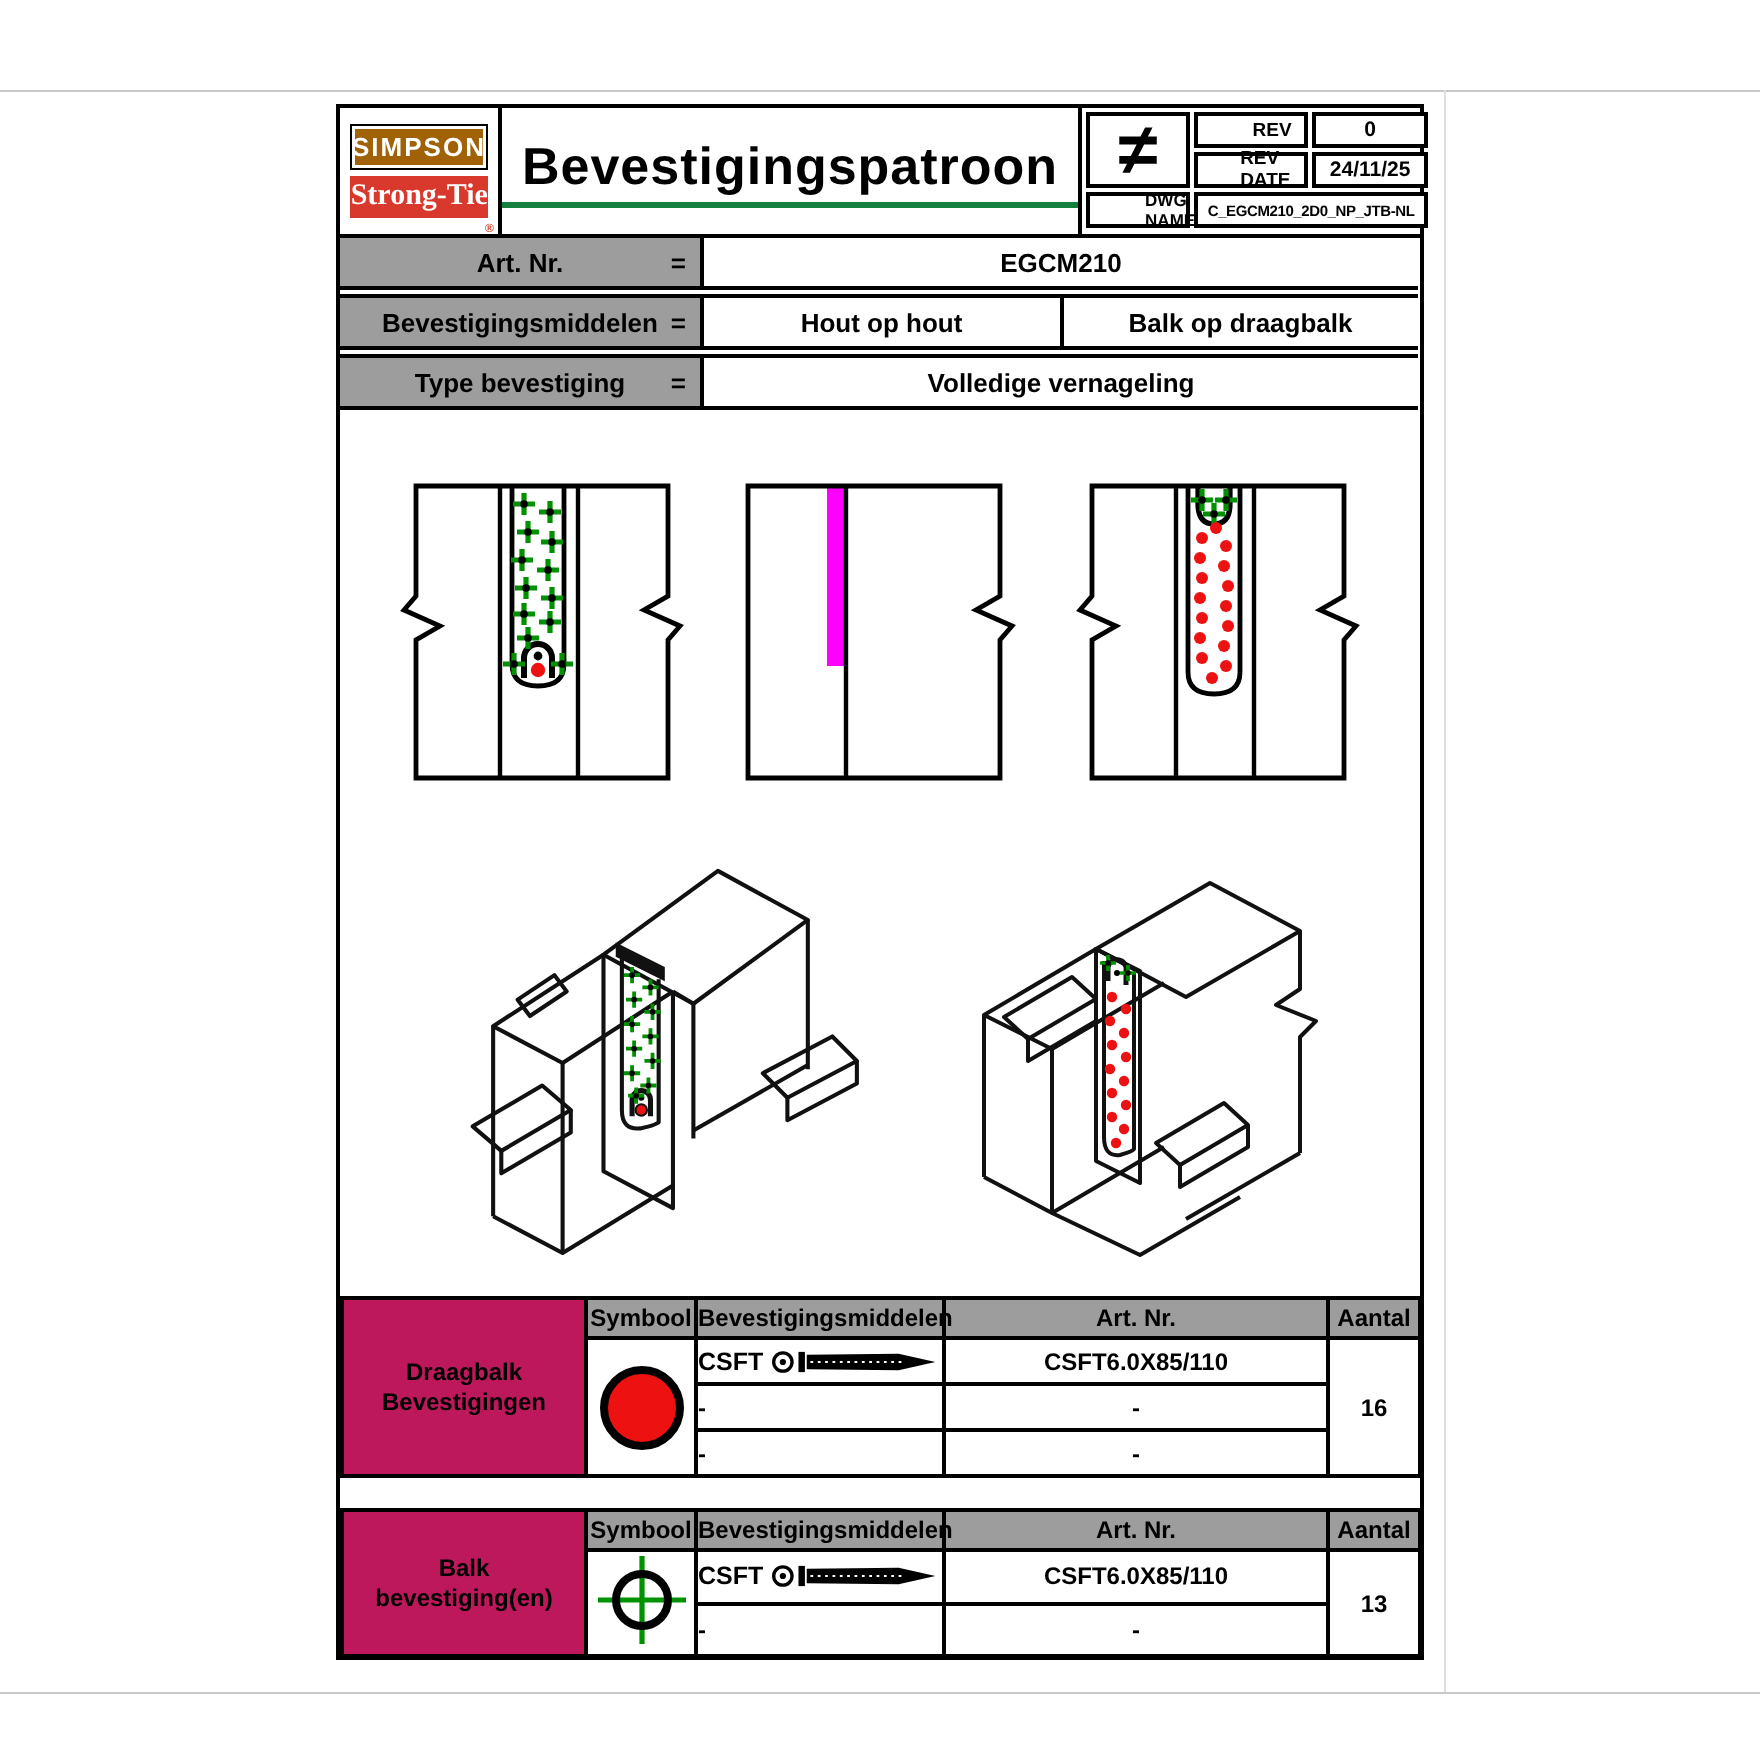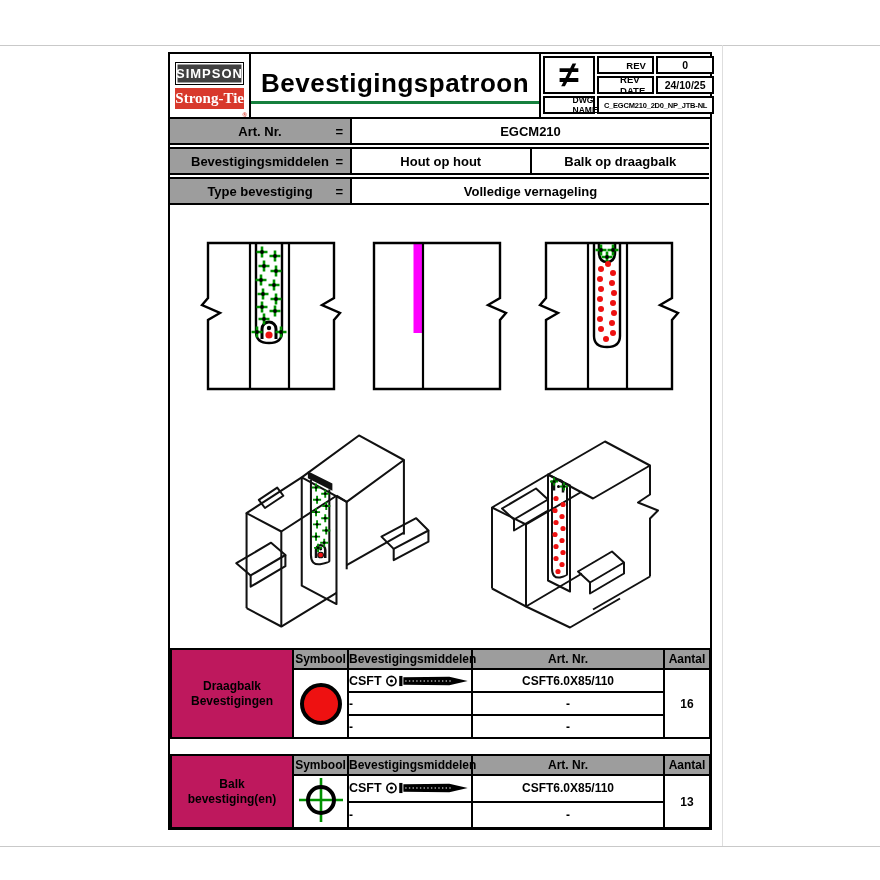--- a/index.html
+++ b/index.html
@@ -12,21 +12,21 @@
 
   .doc{
     position:absolute;left:168px;top:52px;width:544px;height:778px;
     border:2.5px solid #000;box-sizing:border-box;background:#fff;
   }
 
   
   .hdr{height:63px;display:flex;border-bottom:2.5px solid #000;}
   .logo-cell{width:99px;border-right:2.5px solid #000;box-sizing:border-box;
     display:flex;flex-direction:column;justify-content:center;gap:3px;padding:4px 5px;position:relative;}
-  .logo-black{background:#404040;color:#fff;font-weight:bold;font-size:13px;text-align:center;
+  .logo-black{background:#a16207;color:#fff;font-weight:bold;font-size:13px;text-align:center;
     padding:3px 0;letter-spacing:1px;border:1.5px solid #000;box-shadow:inset 0 0 0 1.5px #fff;}
   .logo-red{background:#d8392c;color:#fff;font-weight:bold;font-size:15px;text-align:right;
     padding:2px 0;font-family:"Liberation Serif","DejaVu Serif",serif;position:relative;}
   .logo-reg{position:absolute;right:2px;bottom:-1px;font-size:6px;color:#d8392c;font-weight:bold;}
   .title-cell{flex:1;display:flex;align-items:center;justify-content:center;}
   .title-text{font-size:26px;font-weight:bold;border-bottom:3px solid #15803d;padding:0 10px 2px 10px;letter-spacing:0.5px;}
   .rev-block{width:177px;border-left:2.5px solid #000;box-sizing:border-box;
     display:grid;grid-template-columns:52px 57px 58px;grid-template-rows:18px 18px 18px;
     gap:2px;padding:2px;}
   .rev-block>div{border:2px solid #000;display:flex;align-items:center;justify-content:center;
@@ -93,21 +93,21 @@
       <span class="logo-reg">®</span>
     </div>
     <div class="title-cell">
       <span class="title-text">Bevestigingspatroon</span>
     </div>
     <div class="rev-block">
       <div class="neq-cell">≠</div>
       <div class="rev-lbl" style="grid-row:1;grid-column:2">REV</div>
       <div class="rev-val" style="grid-row:1;grid-column:3">0</div>
       <div class="rev-lbl" style="grid-row:2;grid-column:2">REV DATE</div>
-      <div class="rev-val" style="grid-row:2;grid-column:3">24/10/25</div>
+      <div class="rev-val" style="grid-row:2;grid-column:3">24/11/25</div>
       <div class="dwg-lbl">DWG NAME</div>
       <div class="dwg-val">C_EGCM210_2D0_NP_JTB-NL</div>
     </div>
   </div>
 
   <div class="info">
     <div class="info-row">
       <div class="info-label">
         <span>Art. Nr.</span>
         <span class="info-eq">=</span>

